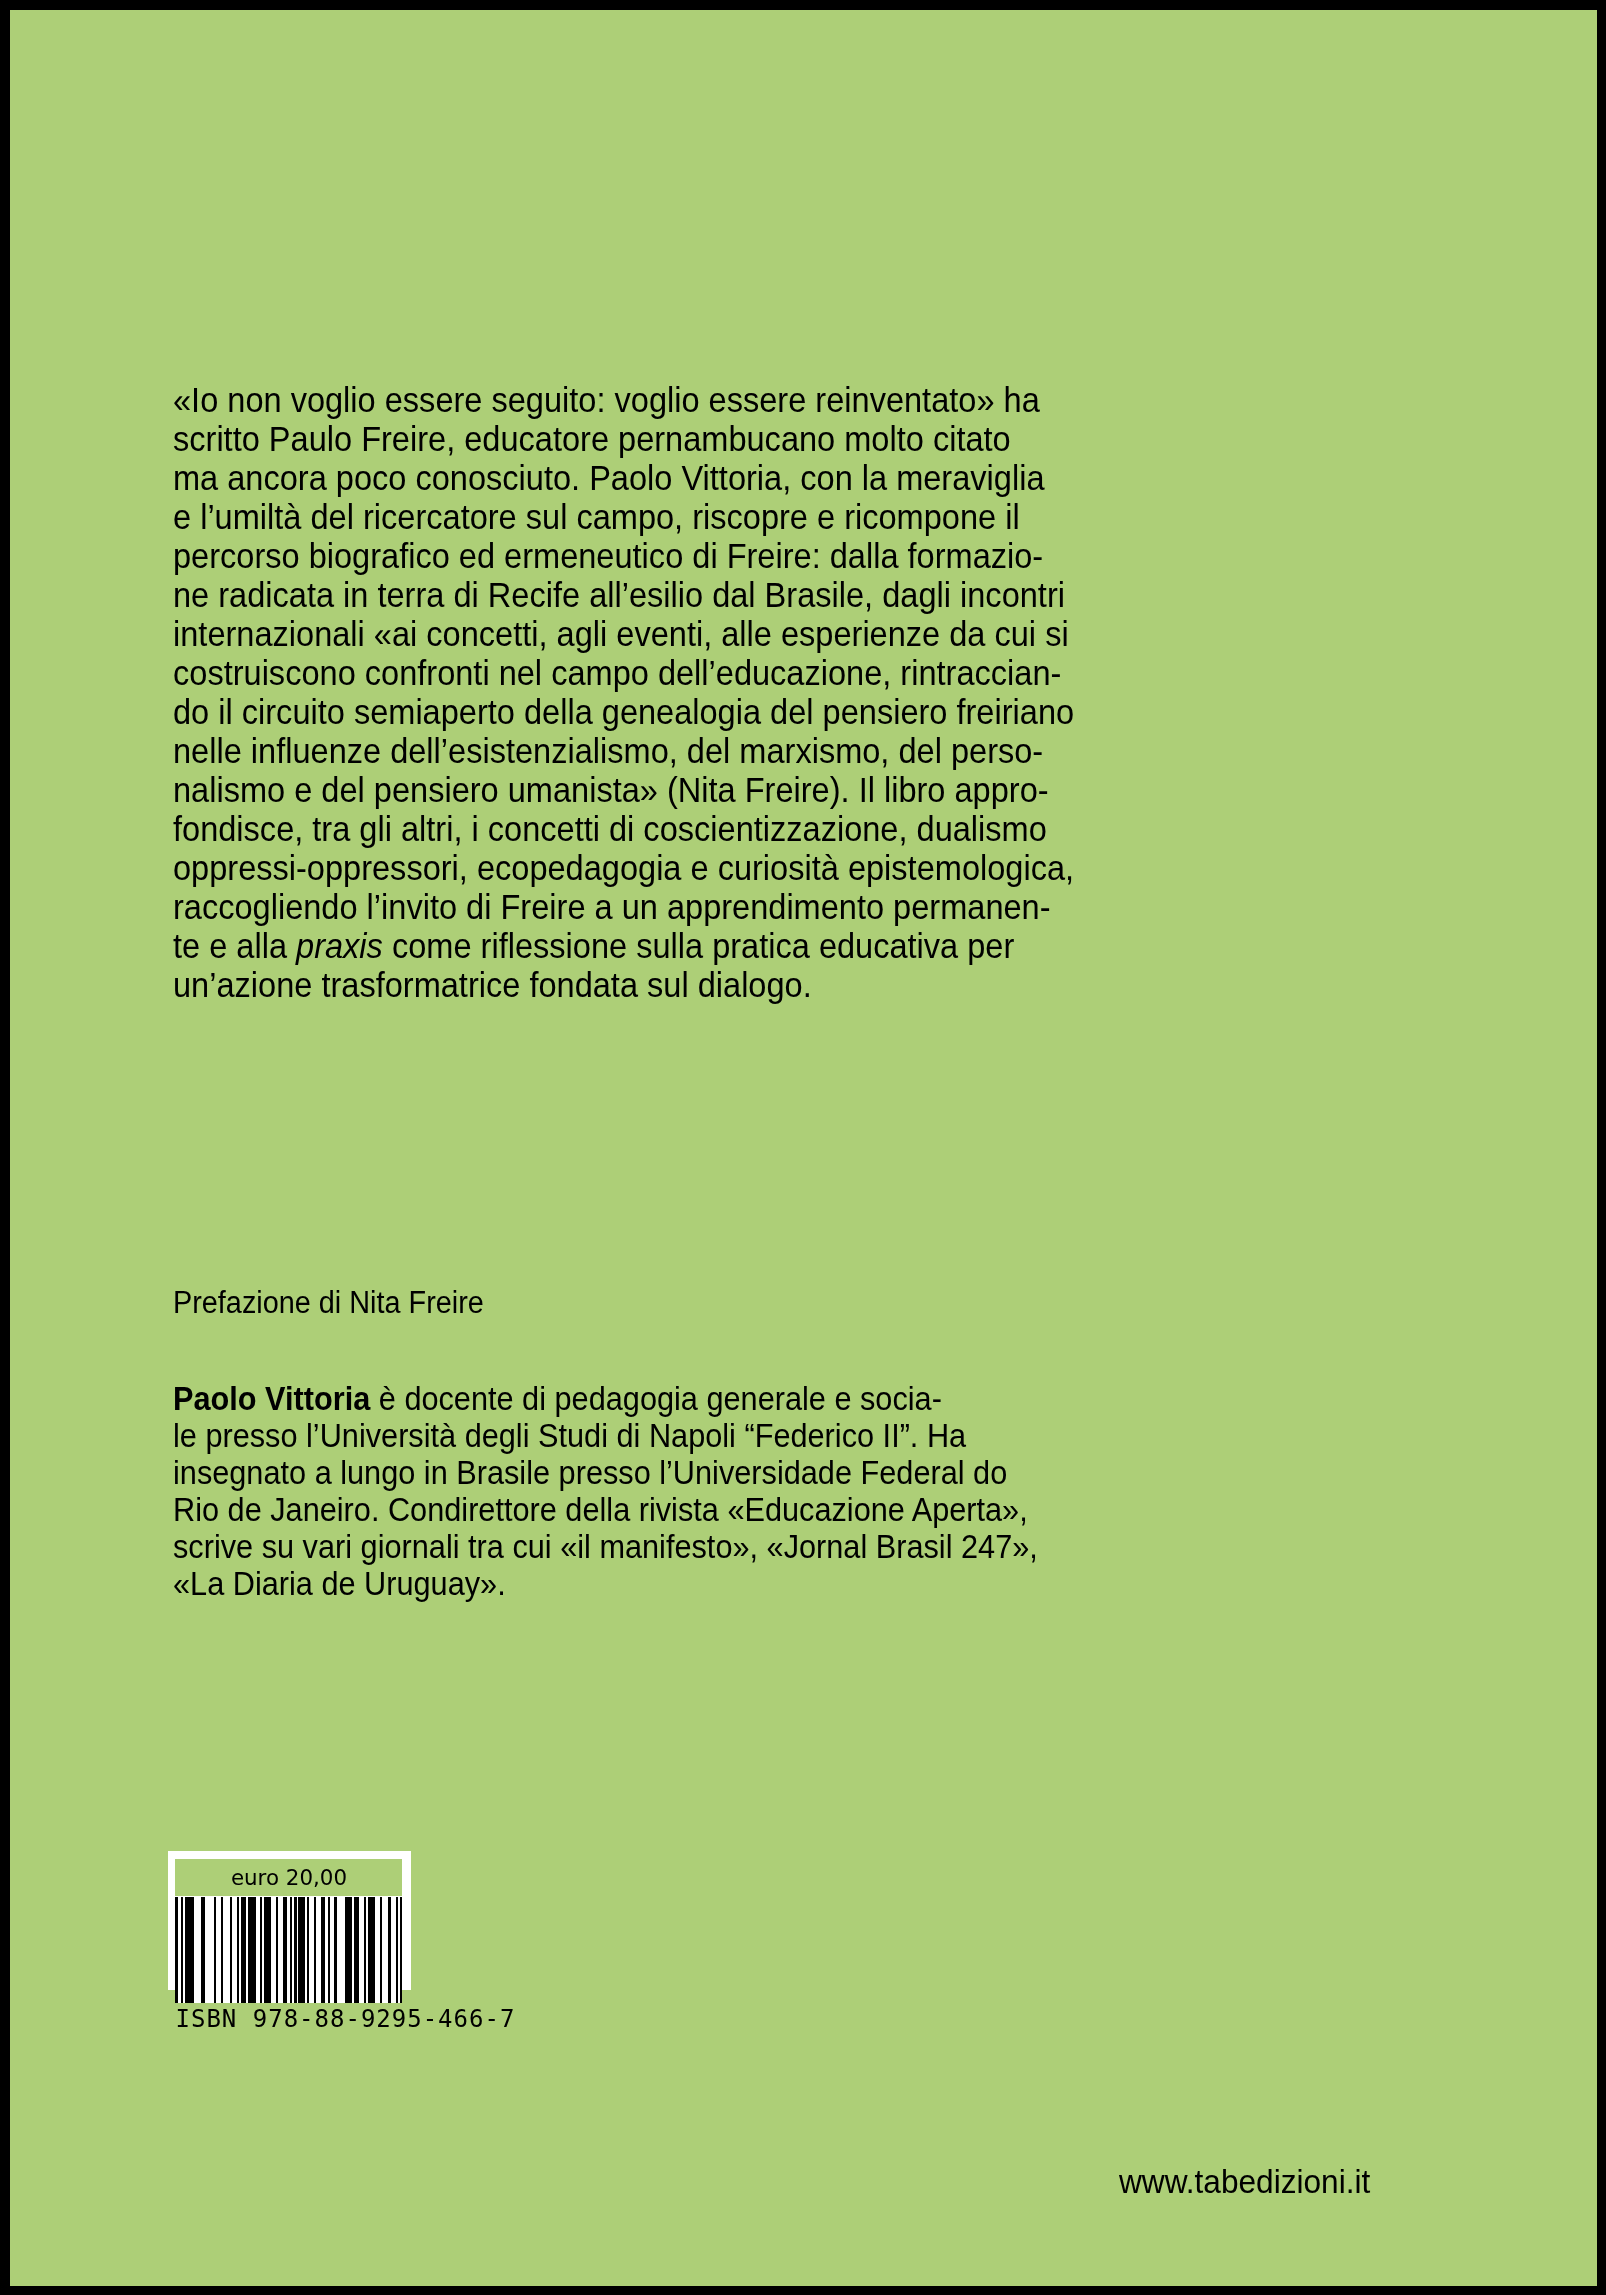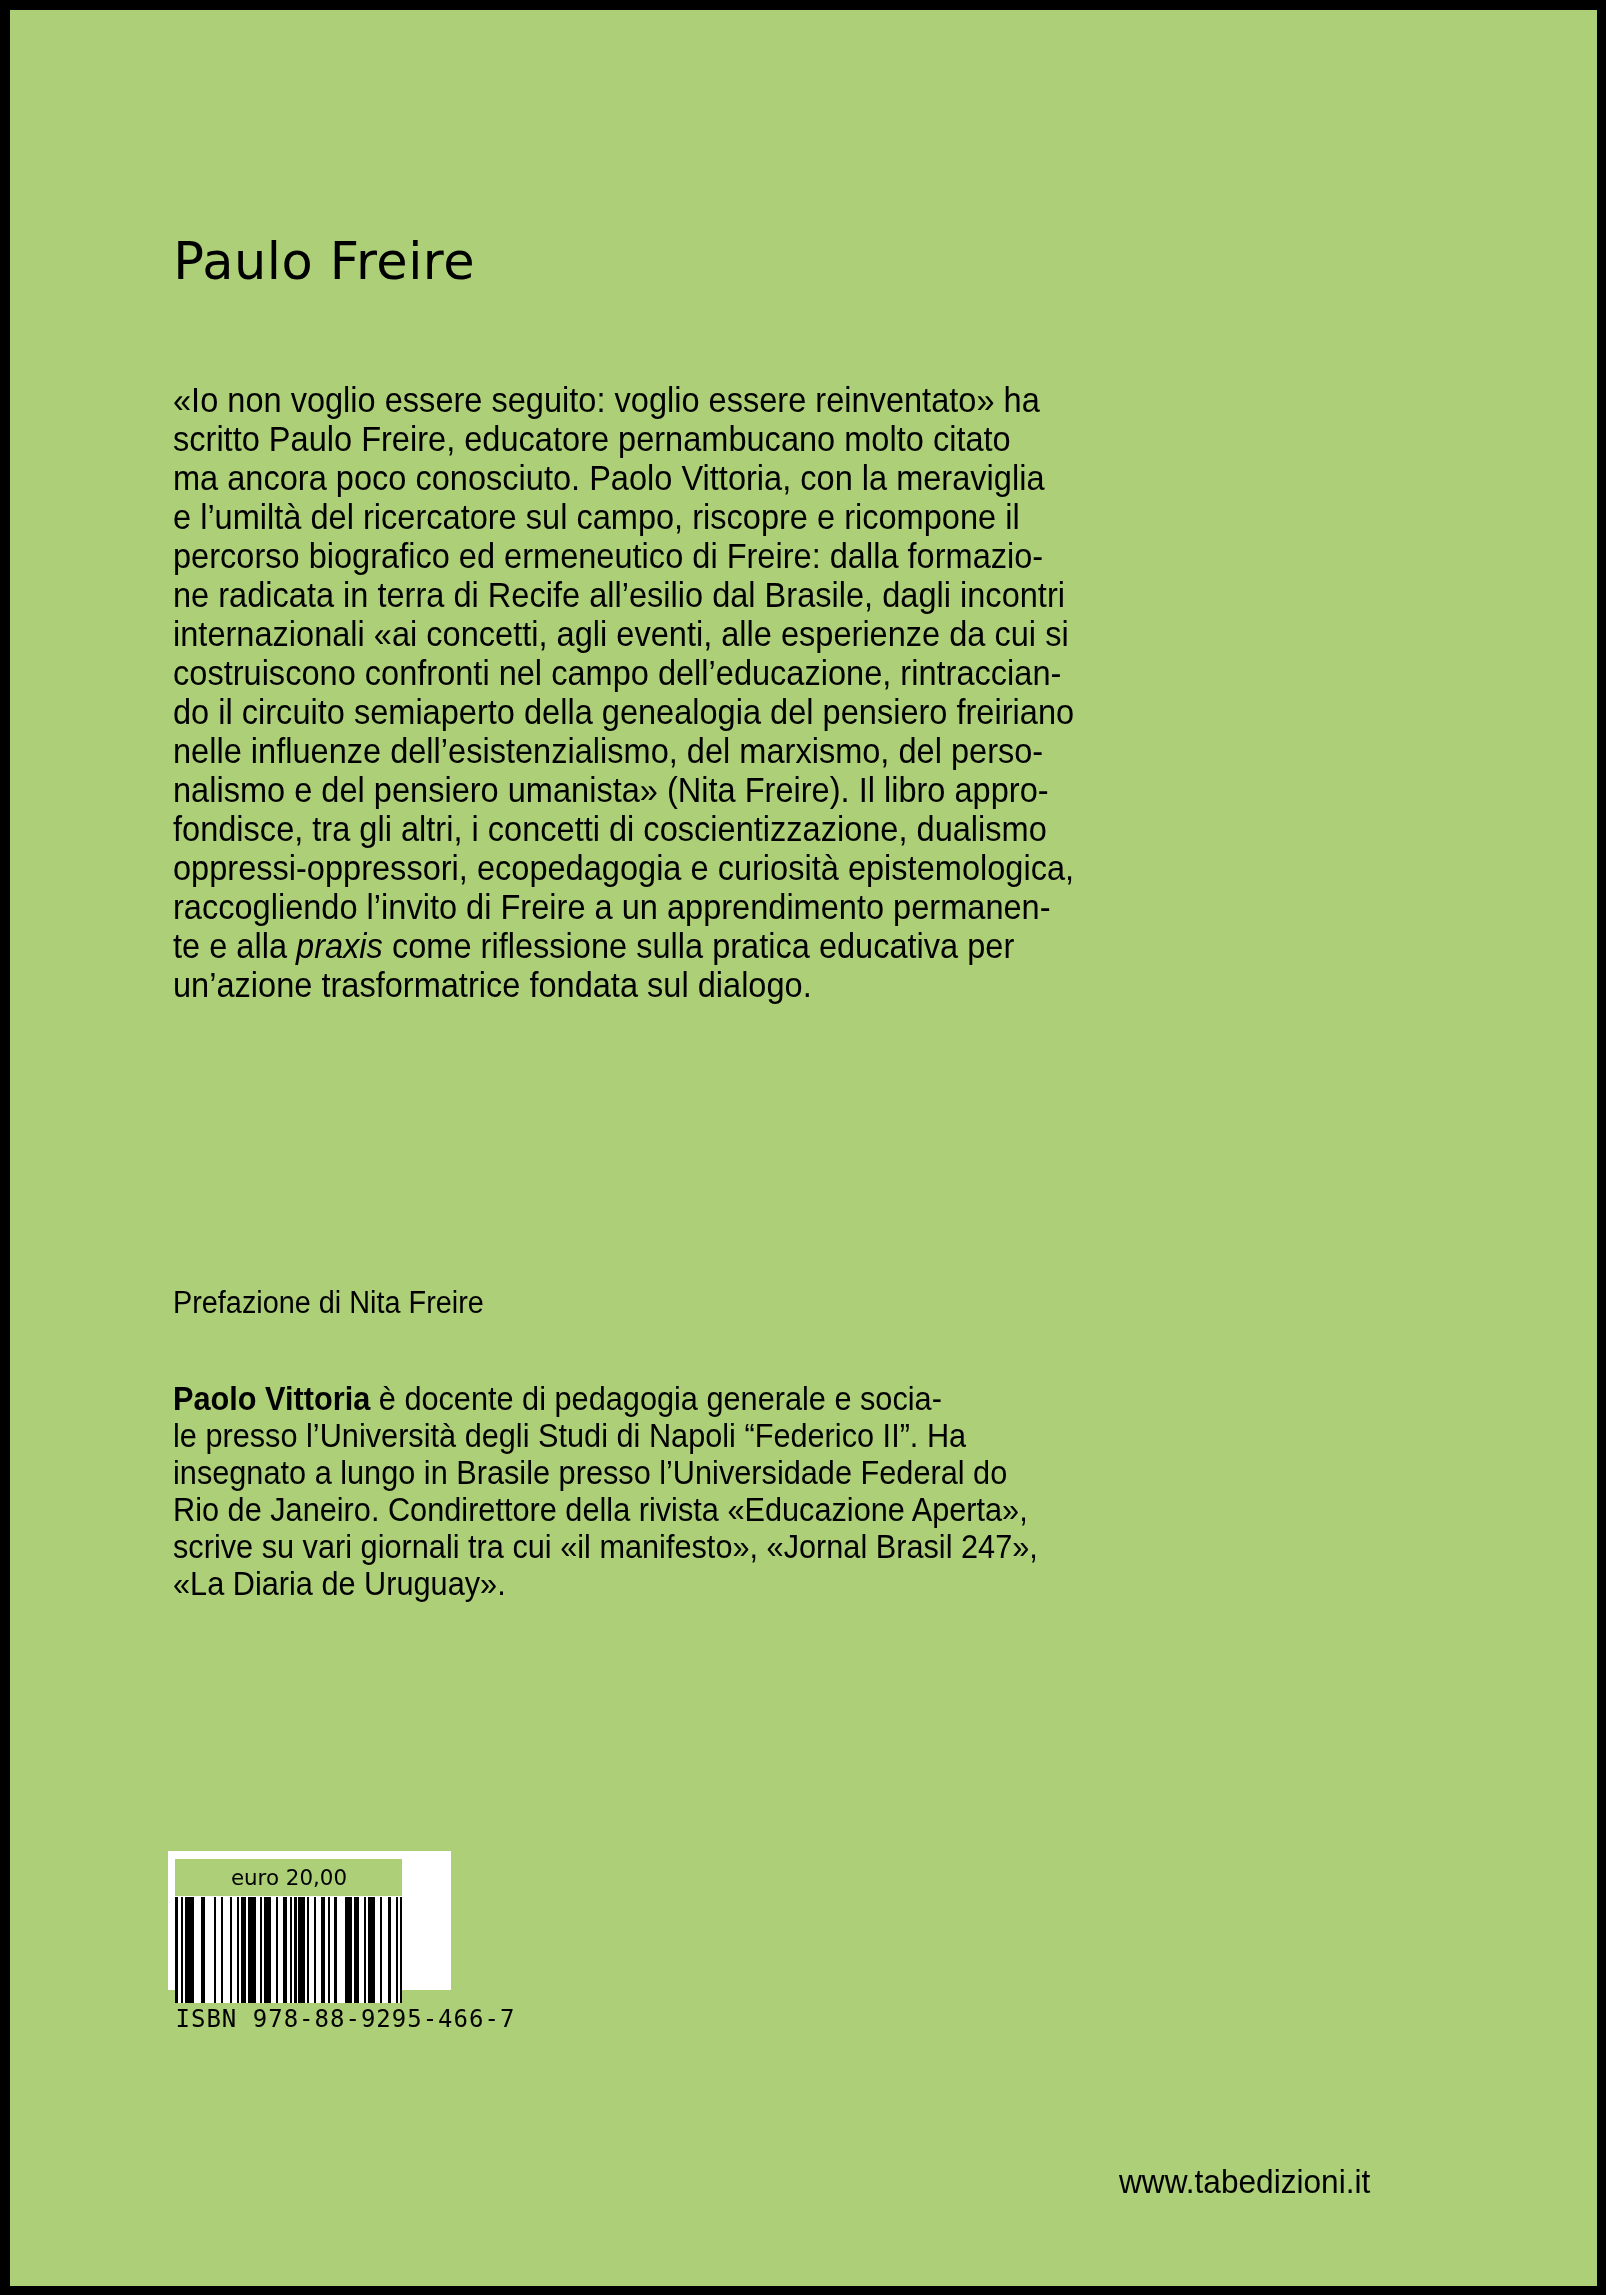--- a/index.html
+++ b/index.html
@@ -61,21 +61,20 @@
     margin: 0;
   }
   .bio .line { display: block; white-space: nowrap; }
   .bio strong { font-weight: 700; }
 
   .barcode-box {
     position: absolute;
     left: 158px; top: 1841px;
     width: 243px; height: 139px;
     background: #ffffff;
-    padding-left: 40px;
   }
   .price-strip {
     position: absolute;
     left: 7.3px; top: 8.7px;
     width: 227px; height: 37px;
     background: #adcf77;
     display: flex; align-items: center; justify-content: center;
     font-family: "DejaVu Sans", sans-serif;
     font-size: 21.4px;
   }
@@ -104,21 +103,20 @@
     line-height: 34px;
     transform: scaleX(0.93);
     transform-origin: left top;
   }
 </style>
 </head>
 <body>
 
 <div class="cover">
 
-  <h1 class="title">Paulo Freire</h1>
 
   <div class="blurb">
     <span class="line">«Io non voglio essere seguito: voglio essere reinventato» ha</span>
     <span class="line">scritto Paulo Freire, educatore pernambucano molto citato</span>
     <span class="line">ma ancora poco conosciuto. Paolo Vittoria, con la meraviglia</span>
     <span class="line">e l’umiltà del ricercatore sul campo, riscopre e ricompone il</span>
     <span class="line">percorso biografico ed ermeneutico di Freire: dalla formazio-</span>
     <span class="line">ne radicata in terra di Recife all’esilio dal Brasile, dagli incontri</span>
     <span class="line">internazionali «ai concetti, agli eventi, alle esperienze da cui si</span>
     <span class="line">costruiscono confronti nel campo dell’educazione, rintraccian-</span>

